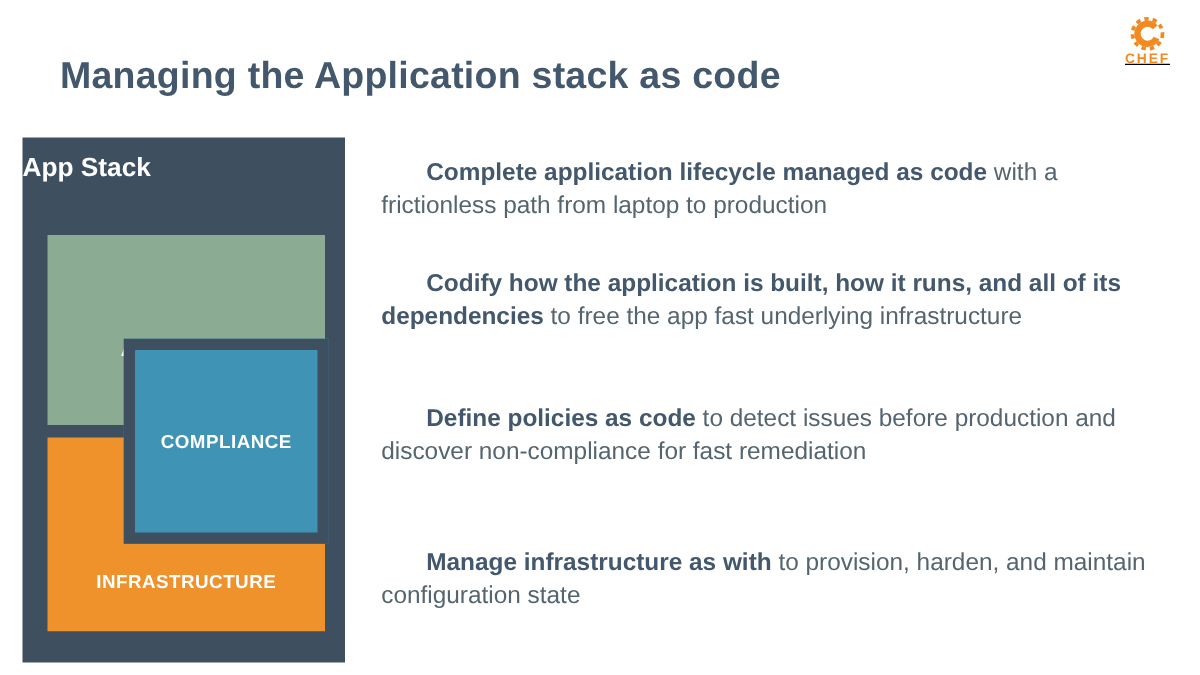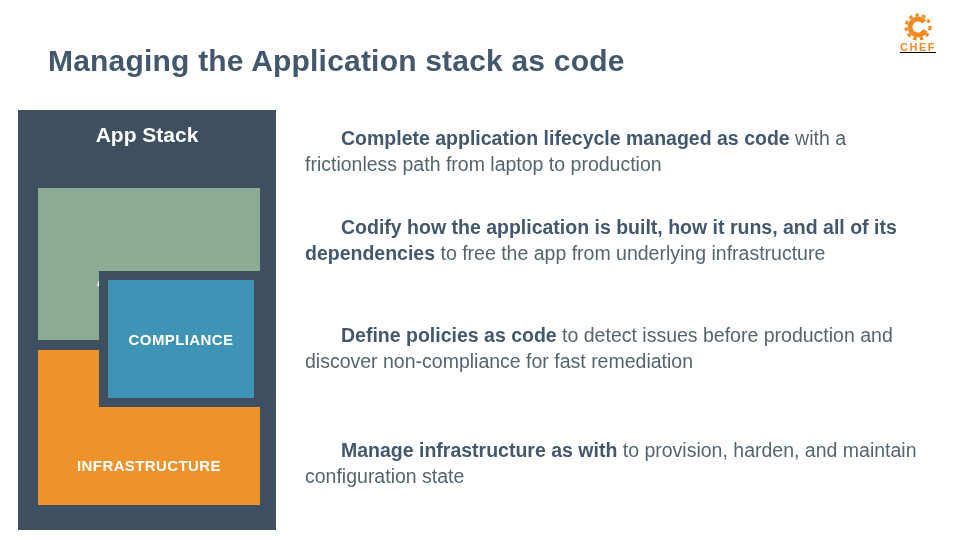--- a/index.html
+++ b/index.html
@@ -48,21 +48,21 @@
     top: 110px;
     width: 258px;
     height: 420px;
     background: #3E4F5F;
   }
   .panel-title {
     position: absolute;
     top: 13px;
     left: 0;
     width: 100%;
-    text-align: center;
+    text-align: left;
     color: #ffffff;
     font-size: 21px;
     font-weight: bold;
   }
   .layer {
     position: absolute;
     display: flex;
     justify-content: center;
     color: #ffffff;
     font-weight: bold;
@@ -84,21 +84,21 @@
     width: 222px;
     height: 155px;
     align-items: flex-end;
     padding-bottom: 31px;
     z-index: 1;
   }
   .layer-compliance {
     left: 81px;
     top: 161px;
     width: 164px;
-    height: 136px;
+    height: 164px;
     border: 9px solid #3E4F5F;
     align-items: center;
     z-index: 2;
   }
 
   
   .point {
     position: absolute;
     left: 305px;
     width: 615px;
@@ -140,19 +140,19 @@
       <span>INFRASTRUCTURE</span>
     </div>
 
     <div class="layer layer-compliance" style="background-color: rgb(63, 147, 180);">
       <span>COMPLIANCE</span>
     </div>
   </div>
 
   <p class="point point-1"><b>Complete application lifecycle managed as code</b><span> with a frictionless path from laptop to production</span></p>
 
-  <p class="point point-2"><b>Codify how the application is built, how it runs, and all of its dependencies</b><span> to free the app from underlying infrastructure</span></p>
+  <p class="point point-2"><b>Codify how the application is built, how it runs, and all of its dependencies</b><span> to free the app fast underlying infrastructure</span></p>
 
   <p class="point point-3"><b>Define policies as code</b><span> to detect issues before production and discover non-compliance for fast remediation</span></p>
 
   <p class="point point-4"><b>Manage infrastructure as with</b><span> to provision, harden, and maintain configuration state</span></p>
 
 </div>
 
 </body></html>

